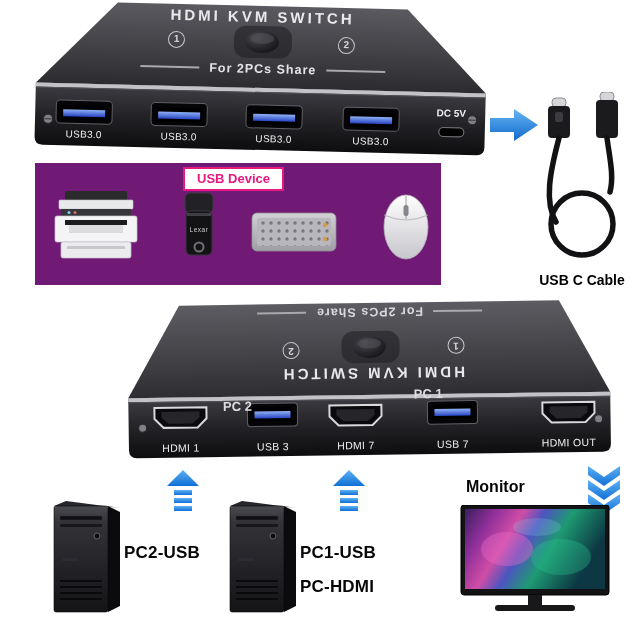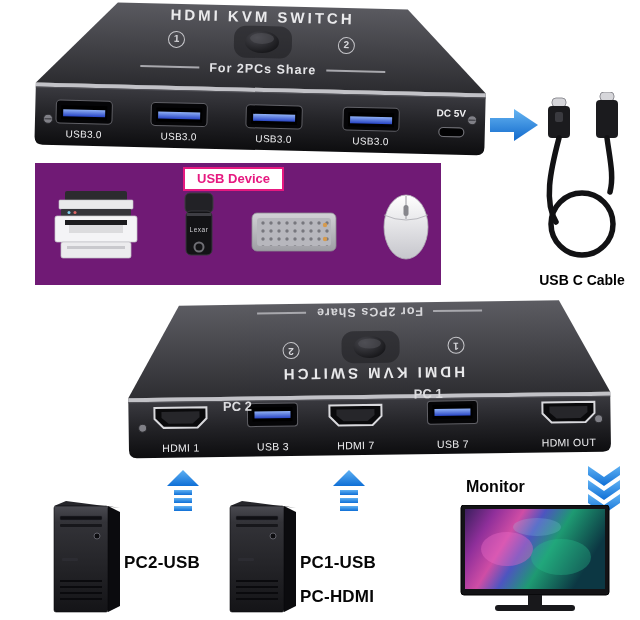--- a/index.html
+++ b/index.html
@@ -55,21 +55,21 @@
   .pc1 { left:298px; top:92px; }
   .rv-port { position:absolute; top:144px; width:70px; text-align:center; font-size:10.5px;
              color:#eeeef0; letter-spacing:0.3px; }
   .rp1{left:37px}.rp2{left:129px}.rp3{left:212px}.rp4{left:309px}.rp5{left:425px}
 
   
   .arrow-up-1 { position:absolute; left:167px; top:470px; }
   .arrow-up-2 { position:absolute; left:333px; top:470px; }
   .tower-1 { position:absolute; left:50px; top:500px; }
   .tower-2 { position:absolute; left:226px; top:500px; }
-  .conn-label { position:absolute; font-size:17px; font-weight:bold; color:#060606; letter-spacing:0.2px;margin-top:10px; }
+  .conn-label { position:absolute; font-size:17px; font-weight:bold; color:#060606; letter-spacing:0.2px; }
   .cl-pc2-usb { left:124px; top:543px; }
   .cl-pc2-hdmi { left:124px; top:577px; }
   .cl-pc1-usb { left:300px; top:543px; }
   .cl-pc-hdmi { left:300px; top:577px; }
   .monitor-label { position:absolute; left:466px; top:478px; font-size:16px; font-weight:bold; color:#050505; }
   .arrow-down-svg { position:absolute; left:588px; top:466px; }
   .monitor-svg { position:absolute; left:459px; top:505px; }
 </style>
 </head>
 <body>

